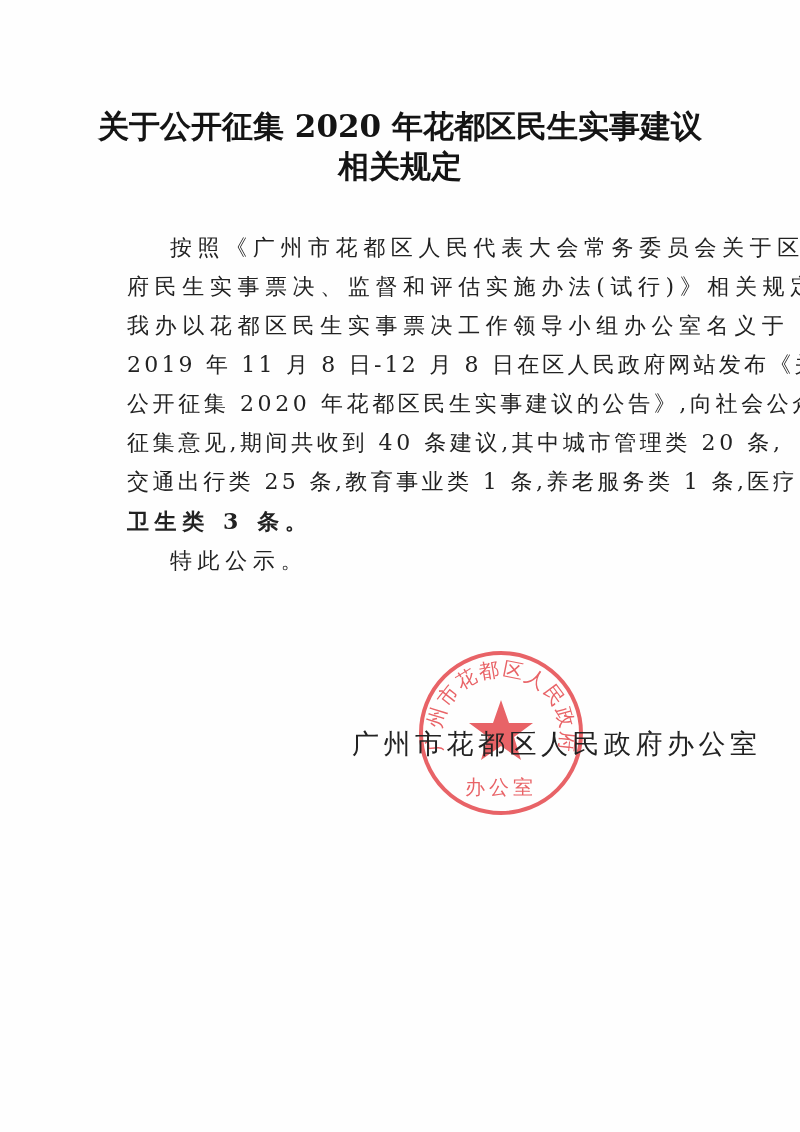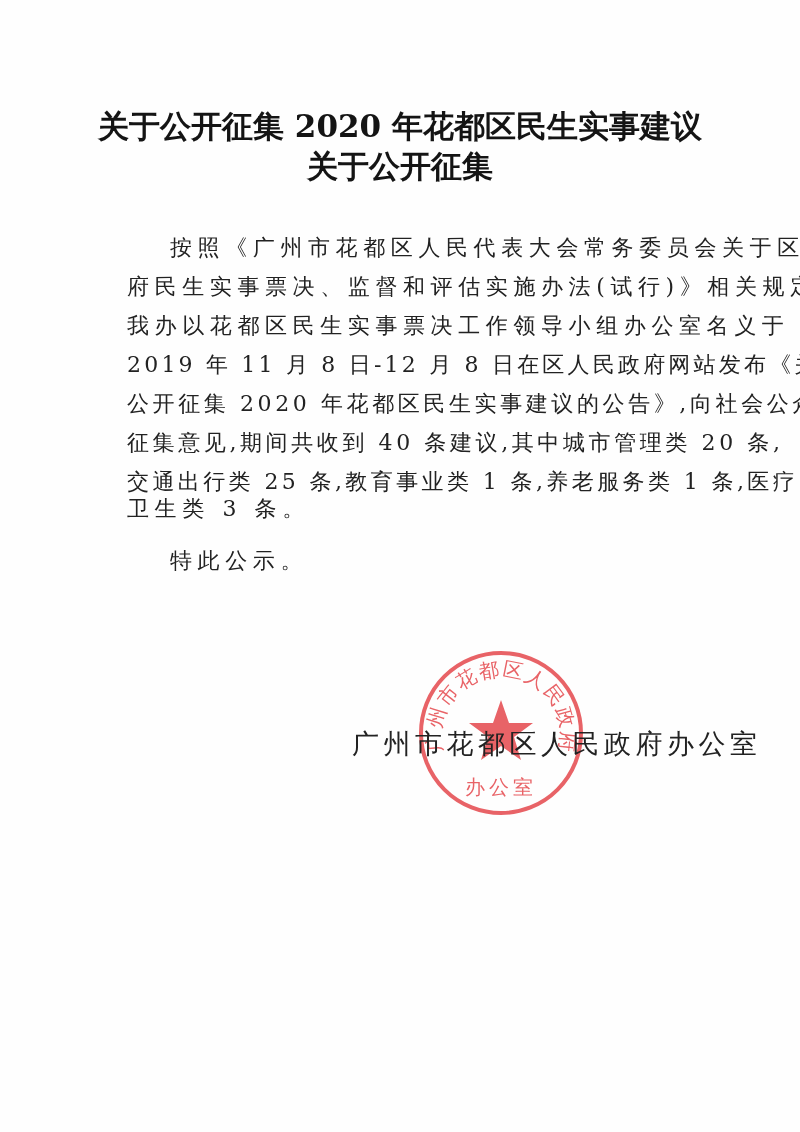--- a/index.html
+++ b/index.html
@@ -71,30 +71,30 @@
       opacity: 0.85;
     }
     .stamp svg { width: 170px; height: 170px; }
   </style>
 </head>
 <body>
 
 <div class="page">
 
   <div class="title l1">关于公开征集 2020 年花都区民生实事建议</div>
-  <div class="title l2">关于公开征集</div>
+  <div class="title l2">相关规定</div>
 
   <div class="body-line indent" style="top:235px;">按照《广州市花都区人民代表大会常务委员会关于区政</div>
   <div class="body-line" style="top:274px;">府民生实事票决、监督和评估实施办法(试行)》相关规定,</div>
   <div class="body-line" style="top:313px;text-align:center;">我办以花都区民生实事票决工作领导小组办公室名义于</div>
   <div class="body-line" style="top:352px; letter-spacing:3.2px;">2019 年 11 月 8 日-12 月 8 日在区人民政府网站发布《关于</div>
   <div class="body-line" style="top:391px; letter-spacing:3.6px;">公开征集 2020 年花都区民生实事建议的公告》,向社会公众</div>
   <div class="body-line" style="top:430px; letter-spacing:3.6px;">征集意见,期间共收到 40 条建议,其中城市管理类 20 条,</div>
   <div class="body-line" style="top:469px; letter-spacing:3.4px;">交通出行类 25 条,教育事业类 1 条,养老服务类 1 条,医疗</div>
-  <div class="body-line" style="top:496px;">卫生类 3 条。</div>
+  <div class="body-line" style="top:508px;font-weight:bold;">卫生类 3 条。</div>
   <div class="body-line indent" style="top:548px;">特此公示。</div>
 
   <div class="stamp">
     <svg viewBox="0 0 170 170" xmlns="http://www.w3.org/2000/svg">
       <defs>
         <path id="sealArc" d="M 30 112 A 60 60 0 1 1 140 112" fill="none"></path>
       </defs>
       <circle cx="85" cy="85" r="80" fill="none" stroke="#e5484d" stroke-width="4"></circle>
       <g>
         <polygon points="85,52 93,75 117,75 98,89 105,112 85,98 65,112 72,89 53,75 77,75" fill="#e5484d"></polygon>

